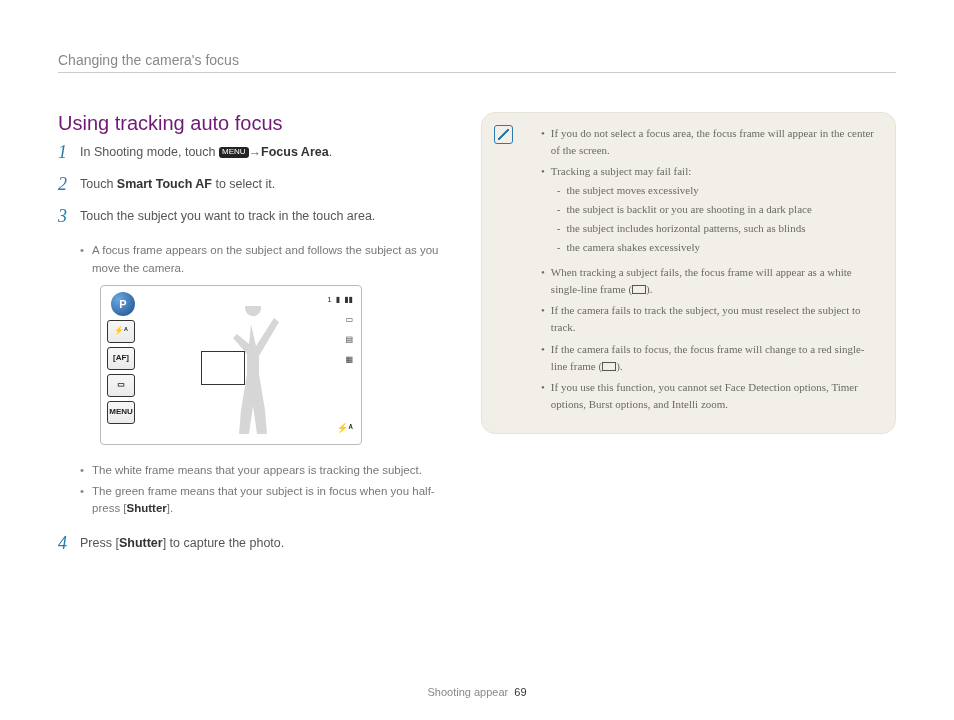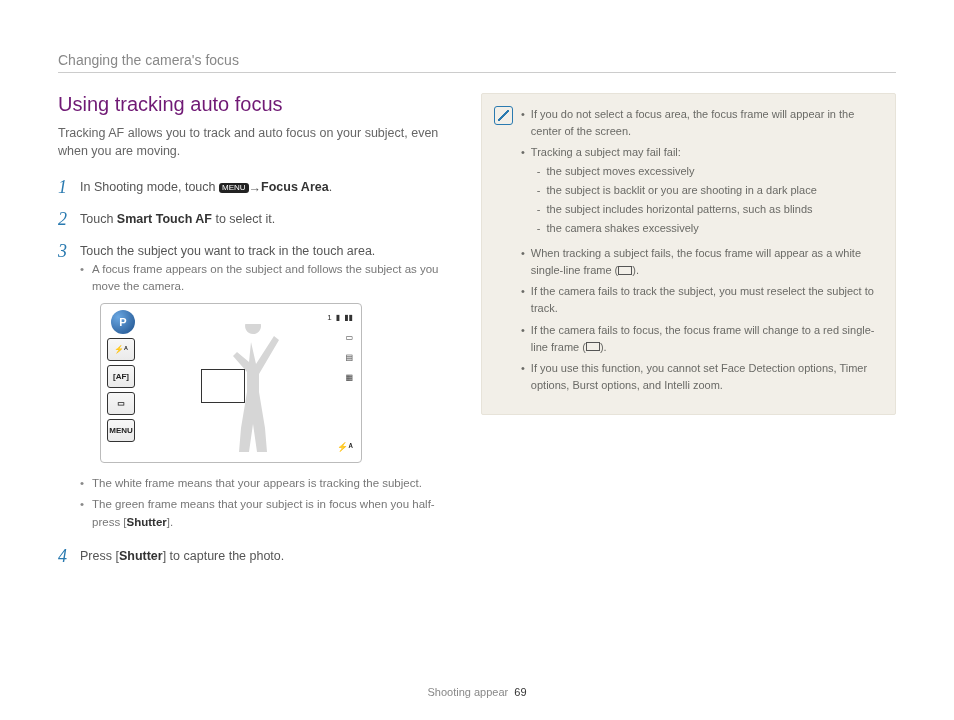--- a/index.html
+++ b/index.html
@@ -13,21 +13,21 @@
   }
   .page {
     padding:52px 58px 0 58px;
   }
   .header {
     font-size:14px;
     color:#888;
     font-weight:300;
     border-bottom:1px solid #ccc;
     padding-bottom:4px;
-    margin-bottom:20px;
+    margin-bottom:39px;
   }
   .columns { display:flex; gap:28px; }
   .col-left { width:395px; }
   .col-right { flex:1; }
   h2.title {
     color:#701a75;
     font-weight:400;
     font-size:20px;
     margin-bottom:8px;
   }
@@ -49,21 +49,21 @@
   .step-num {
     color:#2a7ab0;
     font-style:italic;
     font-family:"Times New Roman",serif;
     font-size:18px;
     line-height:1.1;
     font-weight:500;
     min-width:14px;
   }
   .step-body { flex:1; }
-  ul.sub { list-style:none; margin-top:0; }
+  ul.sub { list-style:none; margin-top:17px; }
   ul.sub > li {
     display:flex;
     gap:8px;
     font-size:11.5px;
     color:#777;
     line-height:1.5;
     margin-bottom:4px;
   }
   ul.sub > li::before {
     content:"•";
@@ -138,27 +138,28 @@
   .focus-frame {
     position:absolute;
     left:100px; top:65px;
     width:44px; height:34px;
     border:1.5px solid #333;
   }
   
   .note {
     background:#f2efe8;
     border:1px solid #e7e3d9;
-    border-radius:2px;
+    border-radius:14px;
     padding:12px 14px 16px 12px;
     display:flex;
-    gap:8px;
+    gap:28px;
     font-size:11px;
     color:#6a6a66;
     line-height:1.55;
+    font-family:Liberation Serif, serif;
   }
   .note-icon {
     width:19px; height:19px;
     border:1.5px solid #2a7ab0;
     border-radius:3px;
     flex:0 0 19px;
     position:relative;
   }
   .note-icon::after{
     content:"";
@@ -184,21 +185,20 @@
 </style>
 </head>
 <body>
 
 <div class="page">
   <div class="header">Changing the camera's focus</div>
 
   <div class="columns">
     <div class="col-left">
       <h2 class="title">Using tracking auto focus</h2>
-      <p class="intro">Tracking AF allows you to track and auto focus on your subject, even when you are moving.</p>
 
       <ol class="steps">
         <li>
           <span class="step-num">1</span>
           <div class="step-body">
             <span>In Shooting mode, touch </span><span class="menu-chip">MENU</span><span class="arrow"> → </span><span class="bold">Focus Area</span><span>.</span>
           </div>
         </li>
         <li>
           <span class="step-num">2</span>

